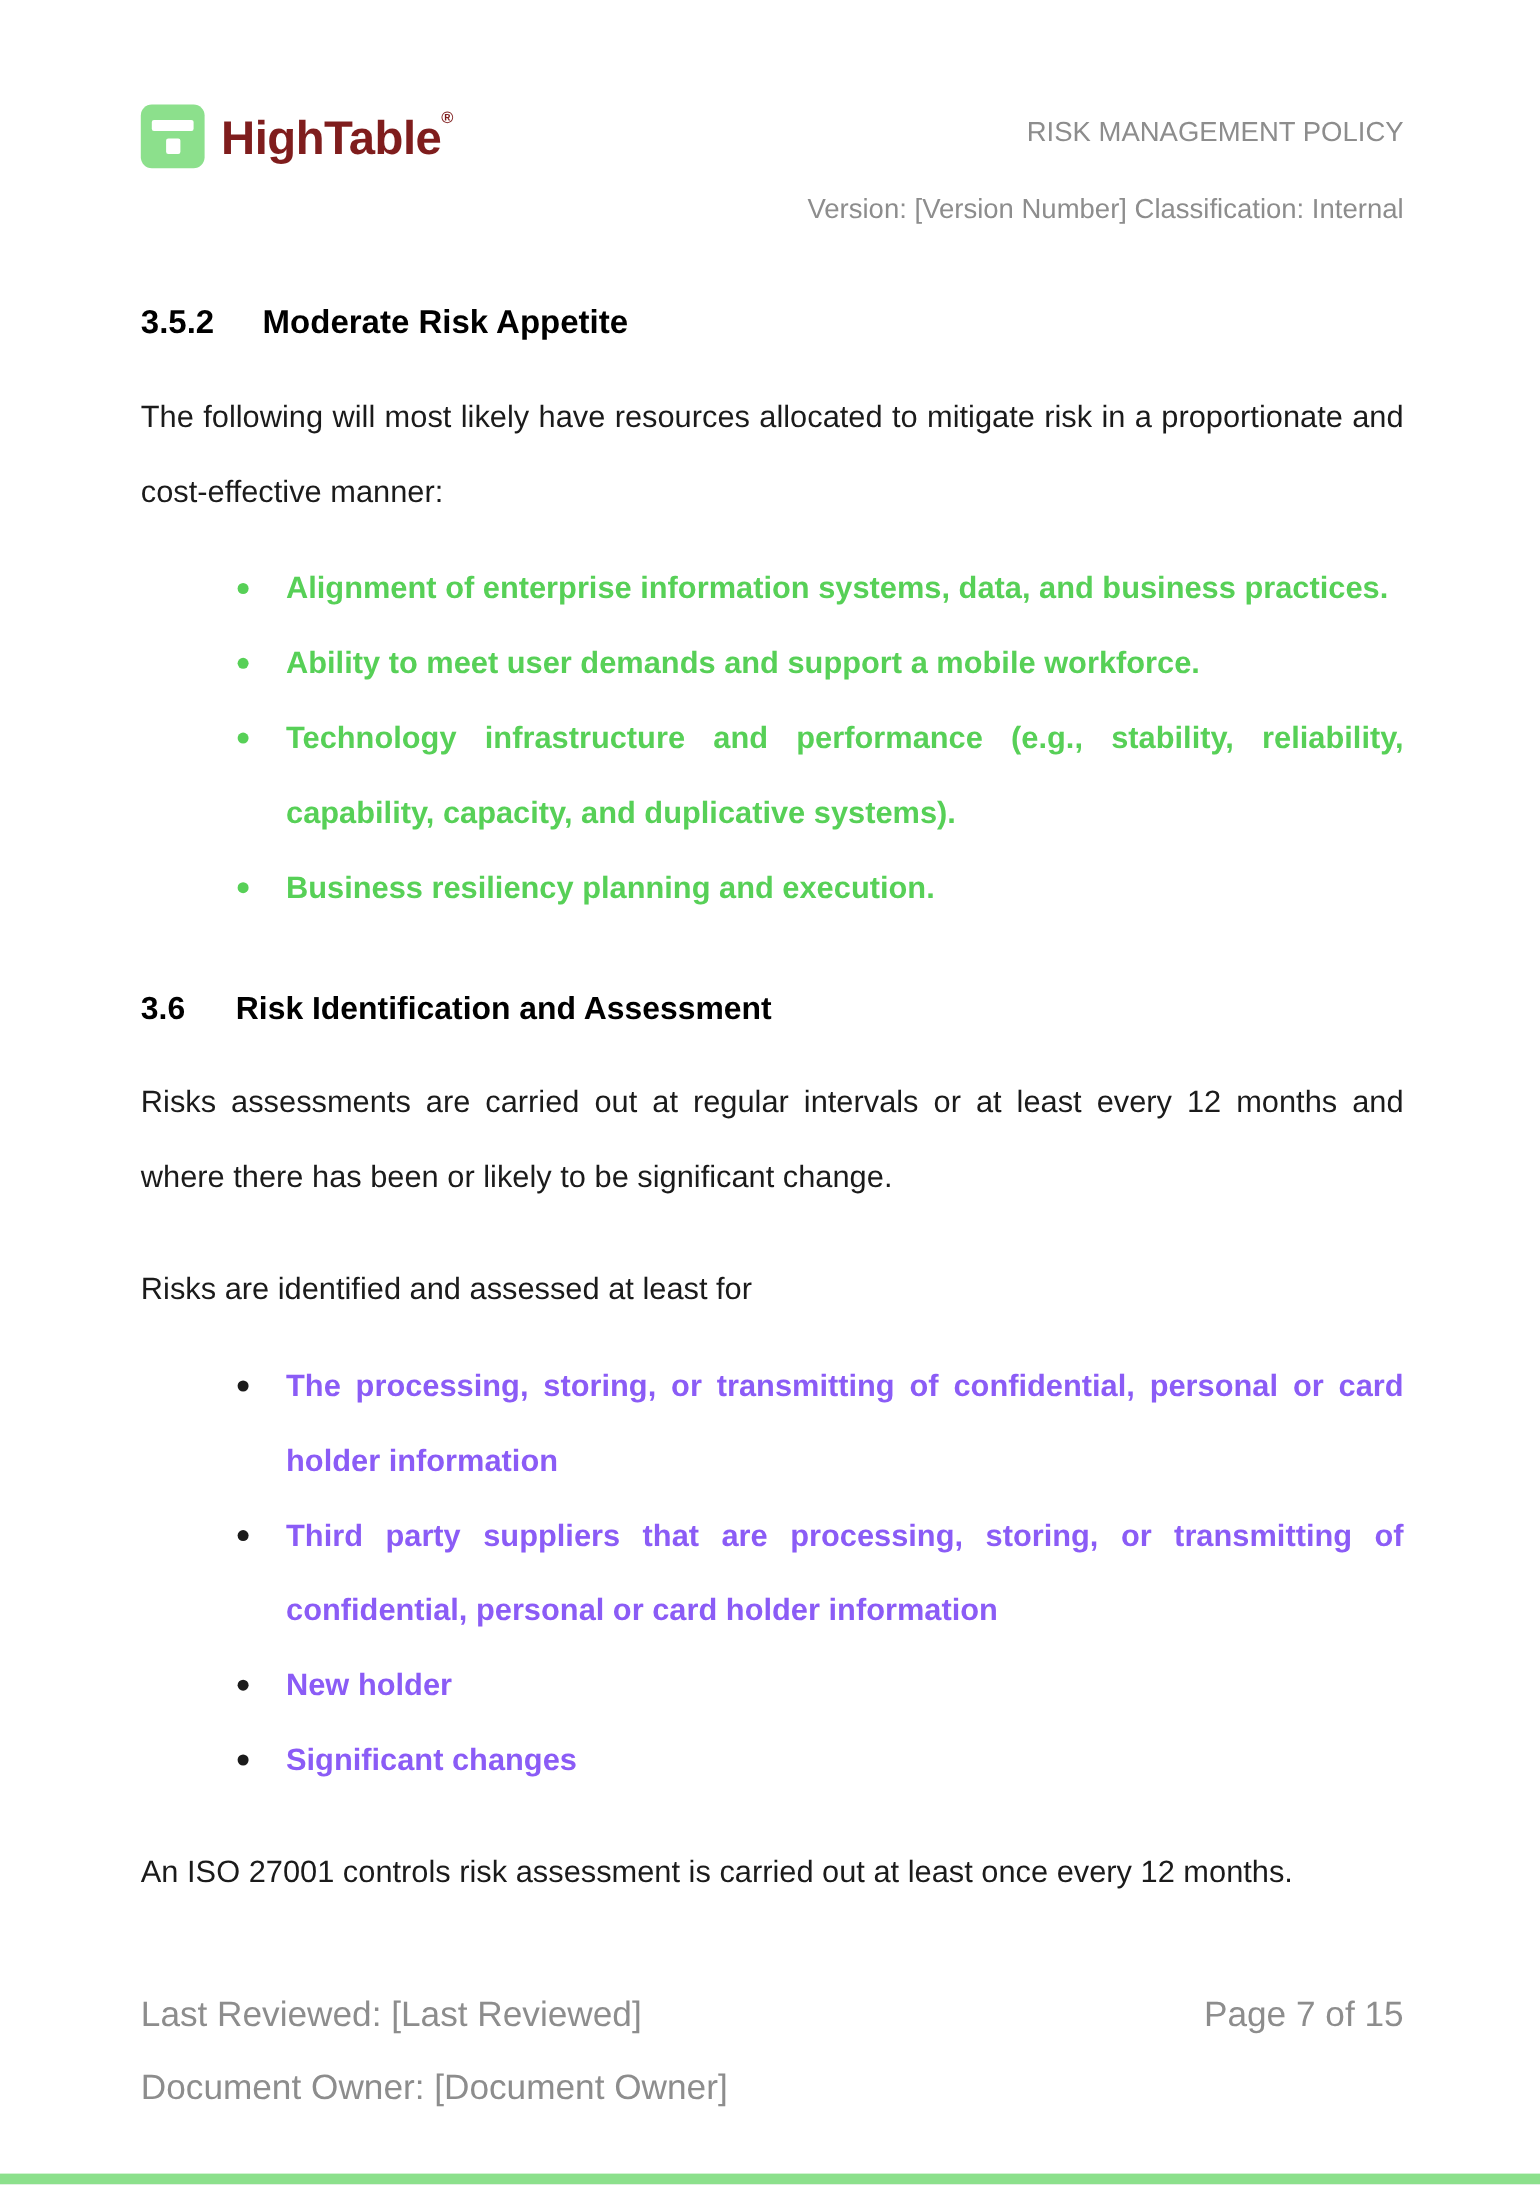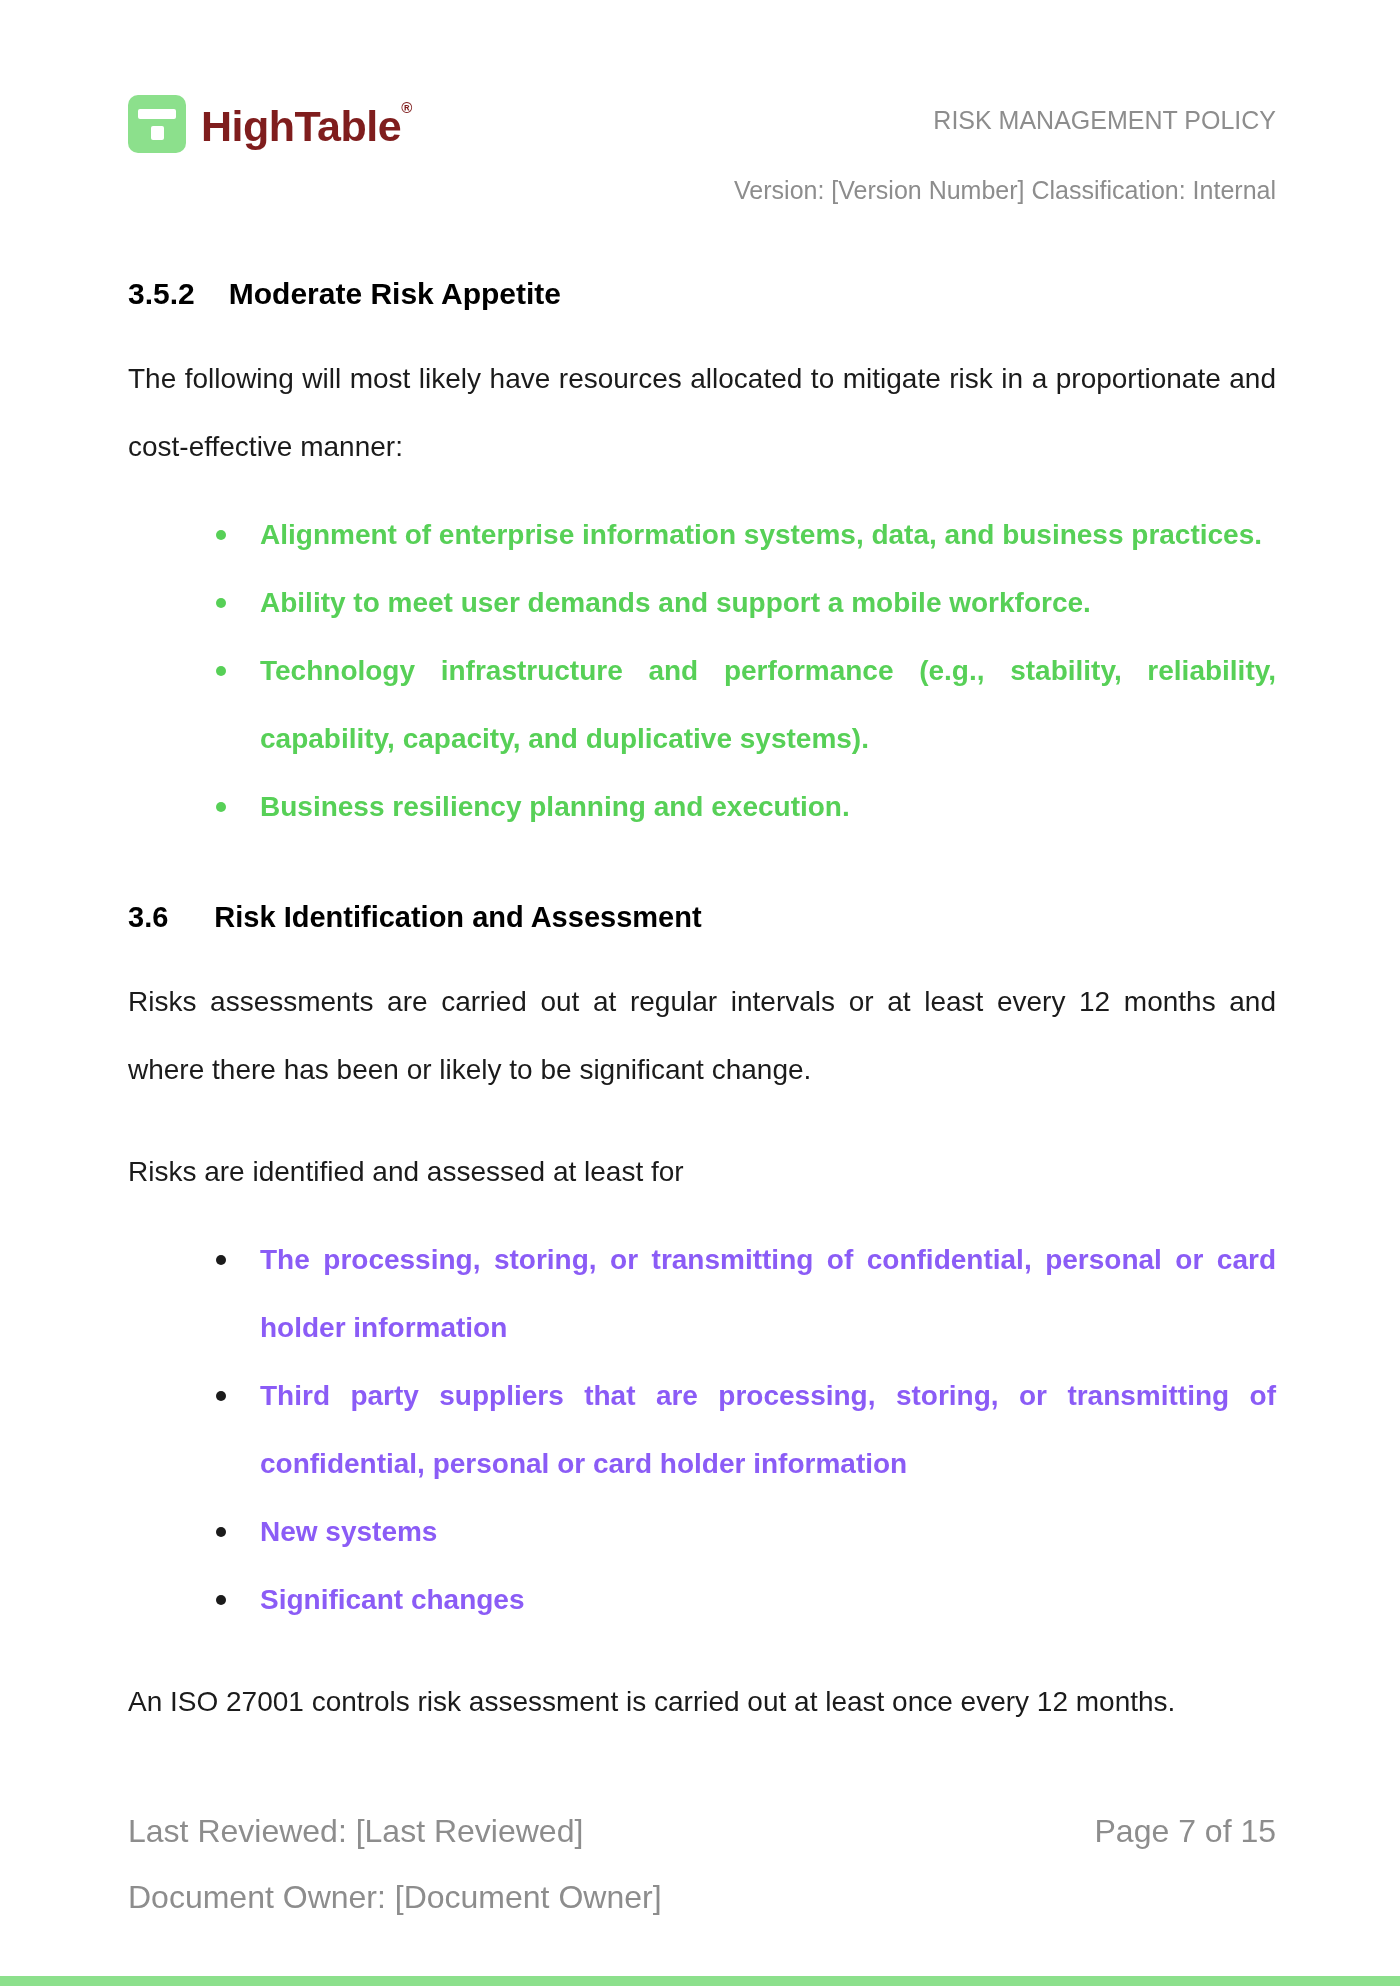--- a/index.html
+++ b/index.html
@@ -17,21 +17,21 @@
   .logo-icon{width:58px;height:58px;background:#8ce08c;border-radius:10px;position:relative;flex:0 0 auto;}
   .logo-icon .bar{position:absolute;left:18%;top:24%;width:64%;height:17%;background:#fff;border-radius:2px;}
   .logo-icon .dot{position:absolute;left:40%;top:54%;width:22%;height:24%;background:#fff;border-radius:2px;}
   .logo-text{font-size:43px;font-weight:bold;color:#7f1d1d;letter-spacing:-0.5px;line-height:1;}
   .logo-text sup{font-size:15px;font-weight:bold;vertical-align:28px;}
   .header-right{text-align:right;font-size:25px;color:#8d8d8d;padding-top:10px;line-height:30px;}
   .doc-title{margin-bottom:40px;}
   
   .content{padding:0 124px 0 128px;}
   .h-sub{font-size:30px;font-weight:bold;color:#000;margin:72px 0 0 0;}
-  .h-sub .h-num{margin-right:34px;}
+  .h-sub .h-num{margin-right:44px;}
   .h-main{font-size:29px;font-weight:bold;color:#000;margin:60px 0 0 0;}
   .h-main .h-num{margin-right:46px;}
   p.body{font-size:28px;line-height:68px;text-align:justify;margin:34px 0 0 0;}
   ul.blist{list-style:none;margin:20px 0 0 0;padding:0;font-size:28px;line-height:68px;}
   ul.blist li{position:relative;padding-left:132px;text-align:justify;font-weight:bold;}
   ul.blist .bullet{
     position:absolute;left:88px;top:29px;width:10px;height:10px;border-radius:50%;
   }
   ul.green{color:#57d057;}
   ul.green .bullet{background:#57d057;}
@@ -83,21 +83,21 @@
       <span class="h-num">3.6</span><span>Risk Identification and Assessment</span>
     </h1>
 
     <p class="body">Risks assessments are carried out at regular intervals or at least every 12 months and where there has been or likely to be significant change.</p>
 
     <p class="body">Risks are identified and assessed at least for</p>
 
     <ul class="blist black">
       <li><span class="bullet"></span><span>The processing, storing, or transmitting of confidential, personal or card holder information</span></li>
       <li><span class="bullet"></span><span>Third party suppliers that are processing, storing, or transmitting of confidential, personal or card holder information</span></li>
-      <li><span class="bullet"></span><span>New systems</span></li>
+      <li><span class="bullet"></span><span>New holder</span></li>
       <li><span class="bullet"></span><span>Significant changes</span></li>
     </ul>
 
     <p class="body">An ISO 27001 controls risk assessment is carried out at least once every 12 months.</p>
 
   </div>
 
   <div class="footer">
     <div class="row1">
       <span>Last Reviewed: [Last Reviewed]</span>

